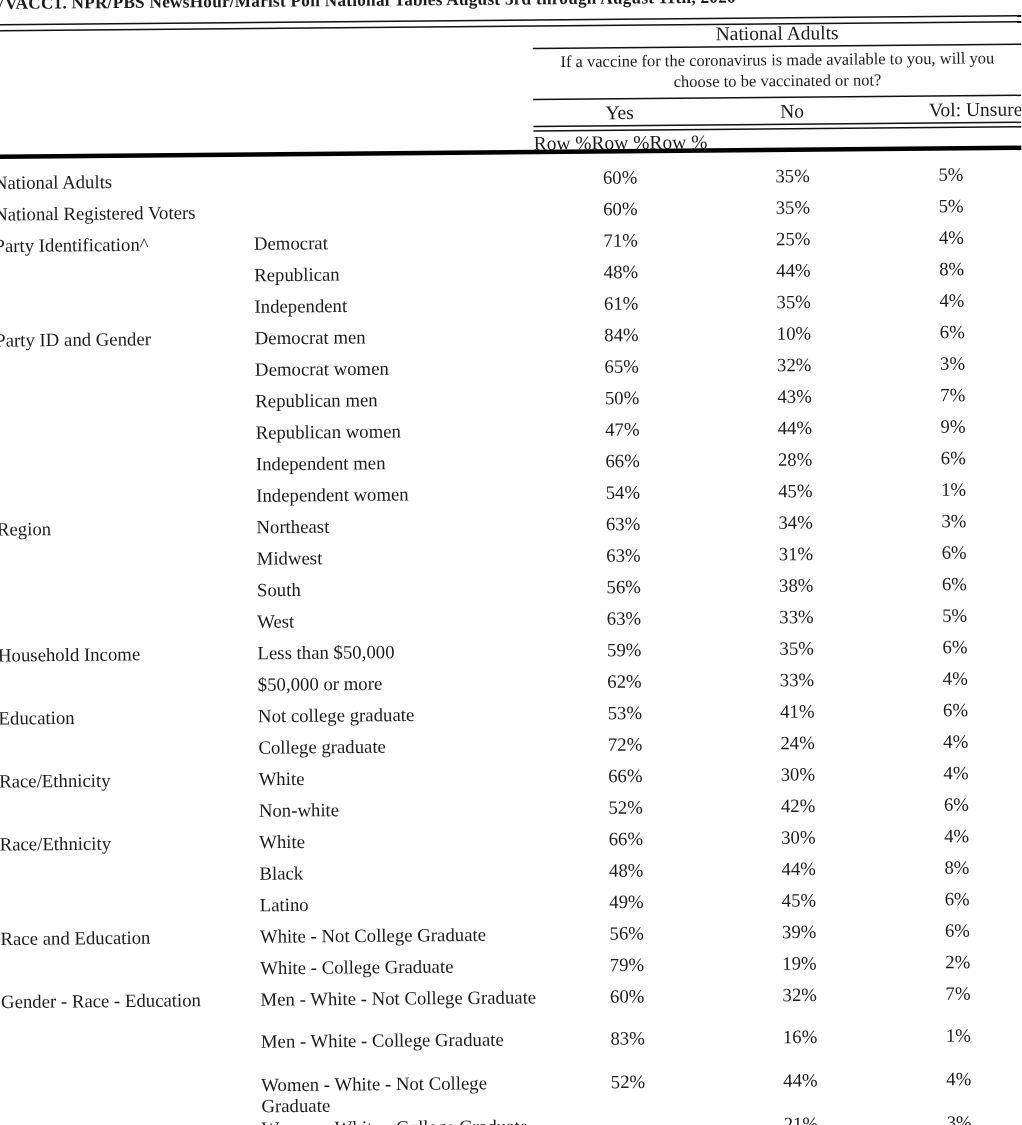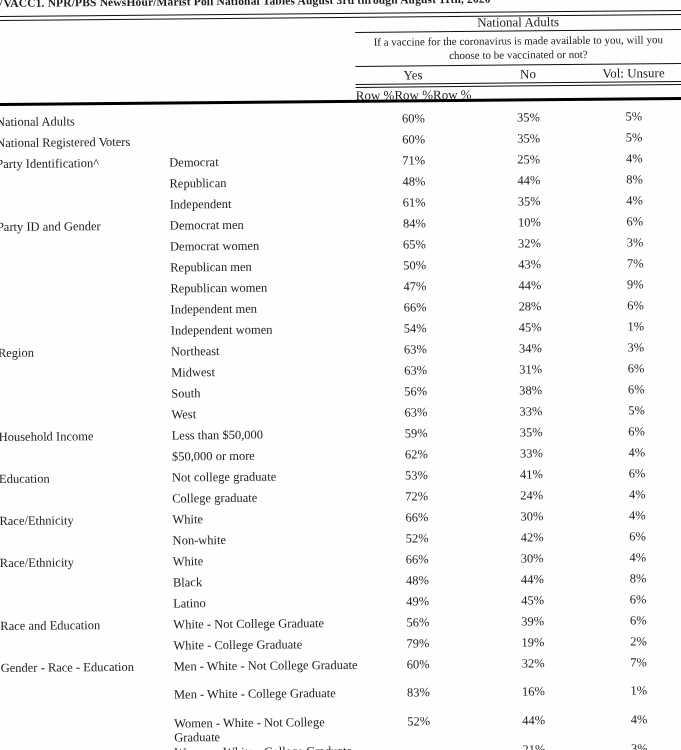--- a/index.html
+++ b/index.html
@@ -49,21 +49,21 @@
   .rhead .hr { border-top: 1.2px solid #111; height: 0; }
   .rhead .q {
     font-size: 11px;
     line-height: 14.5px;
     padding: 1.5px 0 2px 0;
     white-space: pre-line;
   }
   .rhead .cols { display: flex; height: 17px; line-height: 17px; font-size: 13px; }
   .rhead .cols .h1 { width: 115px; }
   .rhead .cols .h2 { width: 115px; }
-  .rhead .cols .h3 { width: 96px; }
+  .rhead .cols .h3 { width: 96px; text-align: right; }
   .rhead .dbl {
     height: 2.5px;
     border-top: 1.2px solid #111;
     border-bottom: 1.2px solid #111;
   }
   .rhead .pct { display: flex; height: 16px; line-height: 16px; font-size: 13px; }
   .rhead .pct span { display: block; }
   .rule-thick {
     position: absolute;
     left: 0; top: 106px;

